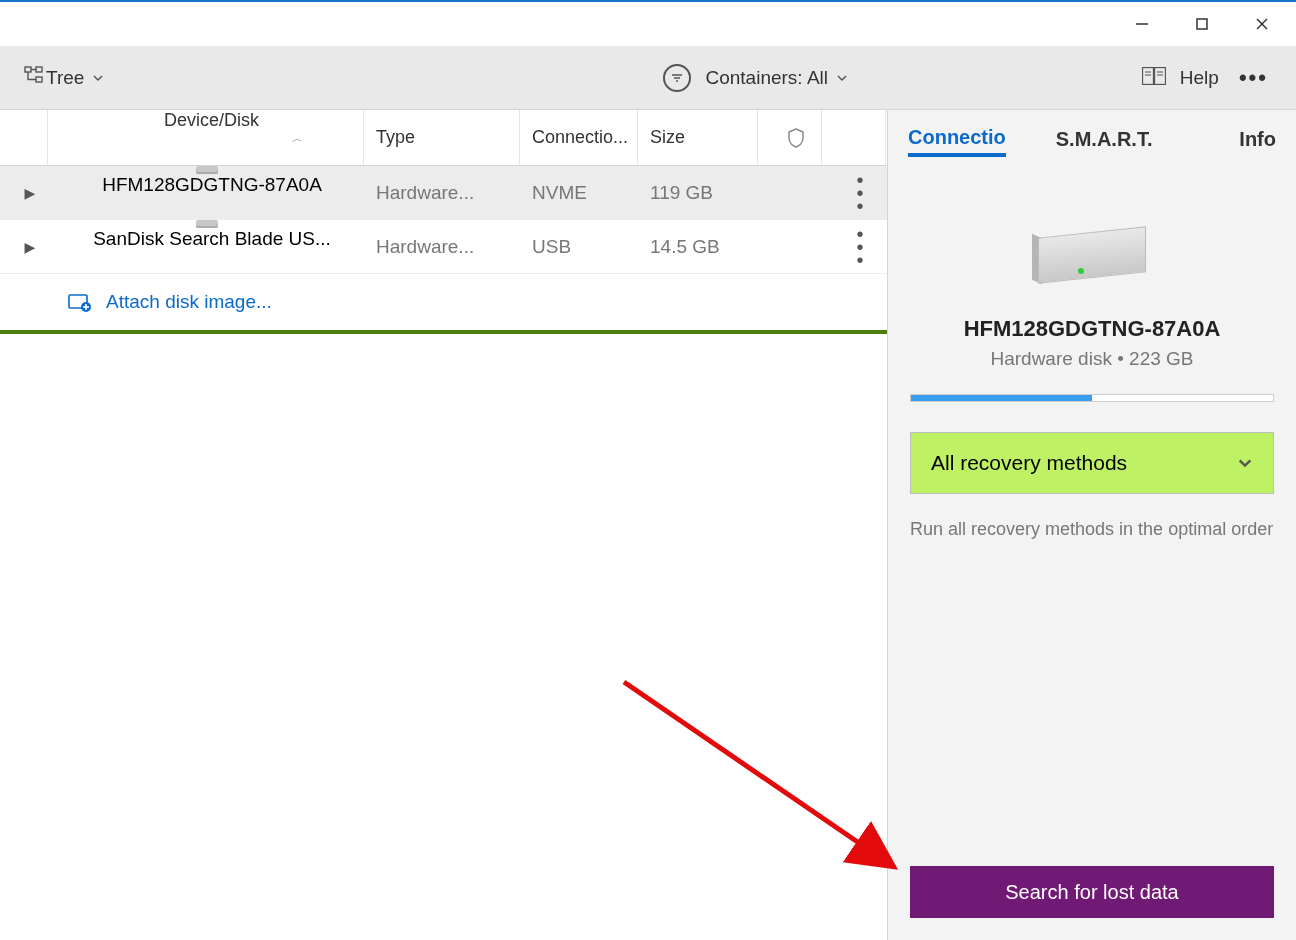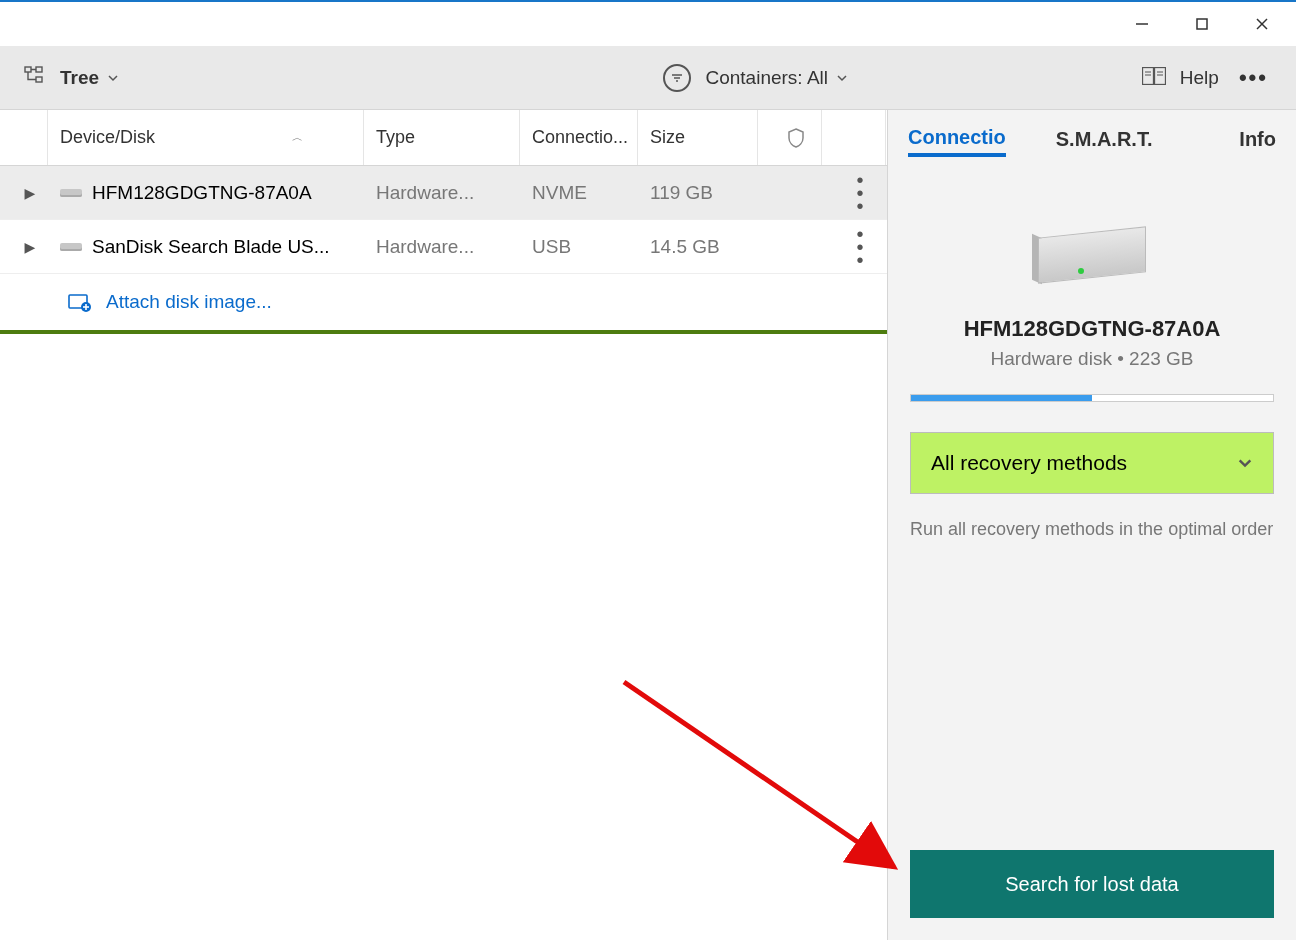--- a/index.html
+++ b/index.html
@@ -5,38 +5,38 @@
   * { box-sizing: border-box; margin: 0; padding: 0; font-family: "Segoe UI", Arial, sans-serif; }
   body { width: 1296px; height: 940px; background: #fff; overflow: hidden; border-top: 2px solid #1876c8; position: relative; }
 
   
   .titlebar { height: 44px; display: flex; justify-content: flex-end; align-items: center; background: #fff; padding-right: 4px; }
   .win-btn { width: 60px; height: 40px; display: flex; align-items: center; justify-content: center; cursor: pointer; color: #333; }
   .win-btn svg { width: 14px; height: 14px; }
 
   
   .toolbar { height: 64px; background: #e9e9e9; display: flex; align-items: center; border-bottom: 1px solid #d5d5d5; }
-  .toolbar-left { display: flex; align-items: center; padding-left: 24px; gap: 14px; flex: 0 0 auto; font-weight: bold; }
+  .toolbar-left { display: flex; align-items: center; padding-left: 24px; flex: 0 0 auto; }
   .toolbar-spacer { flex: 1; }
   .toolbar-mid { display: flex; align-items: center; gap: 14px; padding-right: 40px; }
   .toolbar-right { width: 408px; display: flex; align-items: center; justify-content: flex-end; padding-right: 22px; gap: 14px; }
   .tool-label { font-size: 19px; color: #333; display: flex; align-items: center; gap: 8px; cursor: pointer; }
   .icon-circle { width: 28px; height: 28px; border: 2px solid #555; border-radius: 50%; display: flex; align-items: center; justify-content: center; font-size: 14px; color: #555; }
   .more-dots { font-size: 22px; color: #333; letter-spacing: 2px; cursor: pointer; font-weight: bold; padding: 0 6px;}
 
   
   .main { display: flex; height: calc(100% - 44px - 64px); }
   .left-pane { width: 888px; border-right: 1px solid #d5d5d5; display: flex; flex-direction: column; }
   .right-pane { width: 408px; background: #f3f3f3; display: flex; flex-direction: column; position: relative; }
 
   
   .thead { display: flex; height: 56px; align-items: center; border-bottom: 1px solid #d5d5d5; font-size: 18px; color: #333; }
   .thead .col { border-right: 1px solid #e5e5e5; height: 100%; display: flex; align-items: center; padding-left: 12px; white-space: nowrap; overflow: hidden; text-overflow: ellipsis; }
   .col-expand { width: 48px; flex-shrink: 0; }
-  .col-device { width: 316px; flex-shrink: 0; }
+  .col-device { width: 316px; flex-shrink: 0; flex-direction: column; }
   .col-type   { width: 156px; flex-shrink: 0; }
   .col-conn   { width: 118px; flex-shrink: 0; }
   .col-size   { width: 120px; flex-shrink: 0; }
   .col-shield { width: 64px; flex-shrink: 0; justify-content: center; }
   .col-menu   { width: 64px; flex-shrink: 0; justify-content: center; border-right: none; }
   .sort-caret { font-size: 11px; color: #777; margin-left: auto; margin-right: 60px; }
 
   
   .trow { display: flex; height: 54px; align-items: center; border-bottom: 1px solid #eee; font-size: 19px; }
   .trow.selected { background: #ececec; }
@@ -66,21 +66,21 @@
   .disk-image .light { position:absolute; left:46px; top:56px; width:6px; height:6px; background:#2ecc40; border-radius:50%; }
 
   .disk-title { font-size: 22px; font-weight: 700; color: #222; margin-bottom: 6px; }
   .disk-sub   { font-size: 19px; color: #777; margin-bottom: 24px; }
   .progress { width: 100%; height: 8px; background: #fff; border: 1px solid #ccc; margin-bottom: 30px; position: relative;}
   .progress .fill { height: 100%; background: #3a9ced; width: 50%; }
 
   .method-select { width: 100%; background: #bef264; border: 1px solid #bcbcbc; height: 62px; display: flex; align-items: center; justify-content: space-between; padding: 0 20px; font-size: 21px; cursor: pointer; margin-bottom: 22px;}
   .method-desc { font-size: 18px; color: #777; line-height: 1.5; width: 100%; }
 
-  .search-btn { position: absolute; left: 22px; right: 22px; bottom: 22px; height: 68px; background: #0f766e; color: #fff; font-size: 20px; display: flex; align-items: center; justify-content: center; cursor: pointer; }
+  .search-btn { position: absolute; left: 22px; right: 22px; bottom: 22px; height: 52px; background: #701a75; color: #fff; font-size: 20px; display: flex; align-items: center; justify-content: center; cursor: pointer; }
 
   
   .arrow-annot { position: absolute; left: 614px; top: 670px; width: 300px; height: 220px; pointer-events: none; z-index: 50;}
 
   svg.chev { width: 12px; height: 12px; }
 </style>
 </head>
 <body>
 
 <div class="titlebar">

